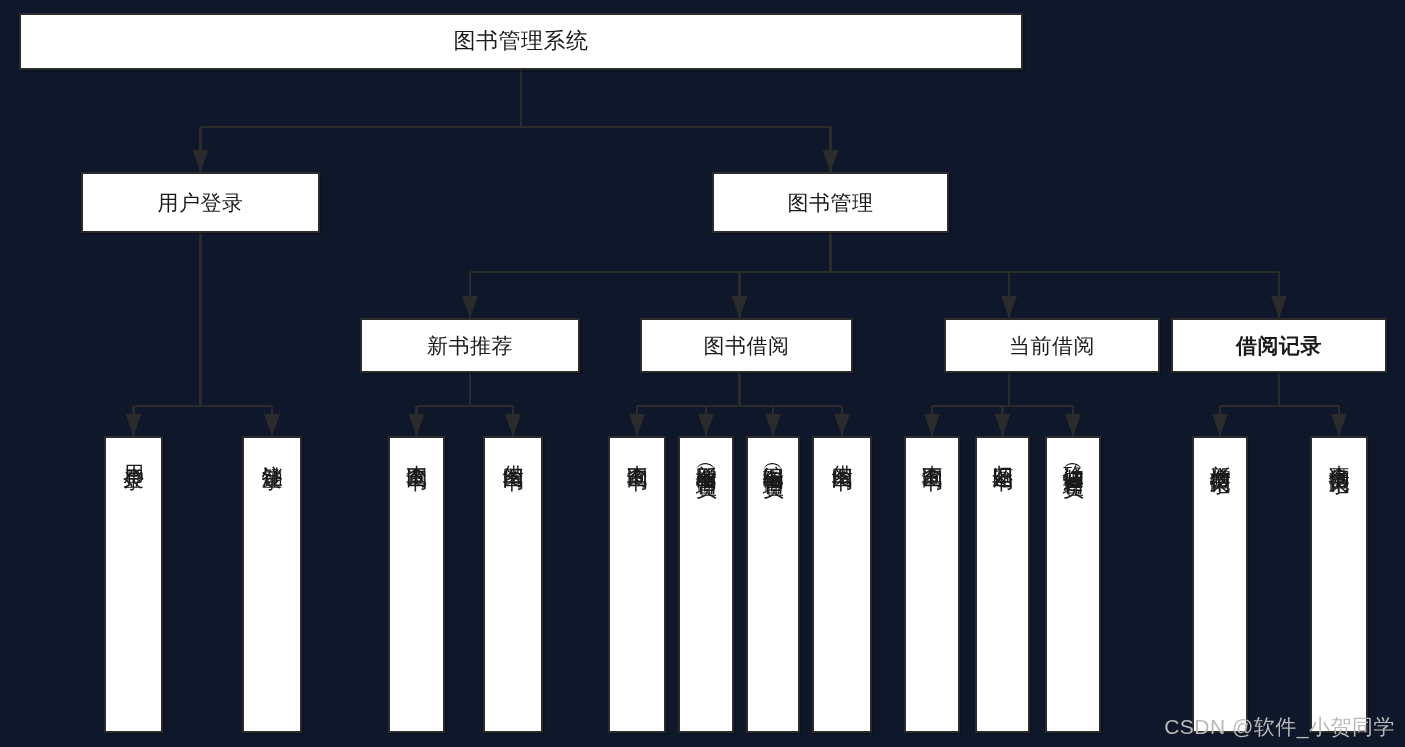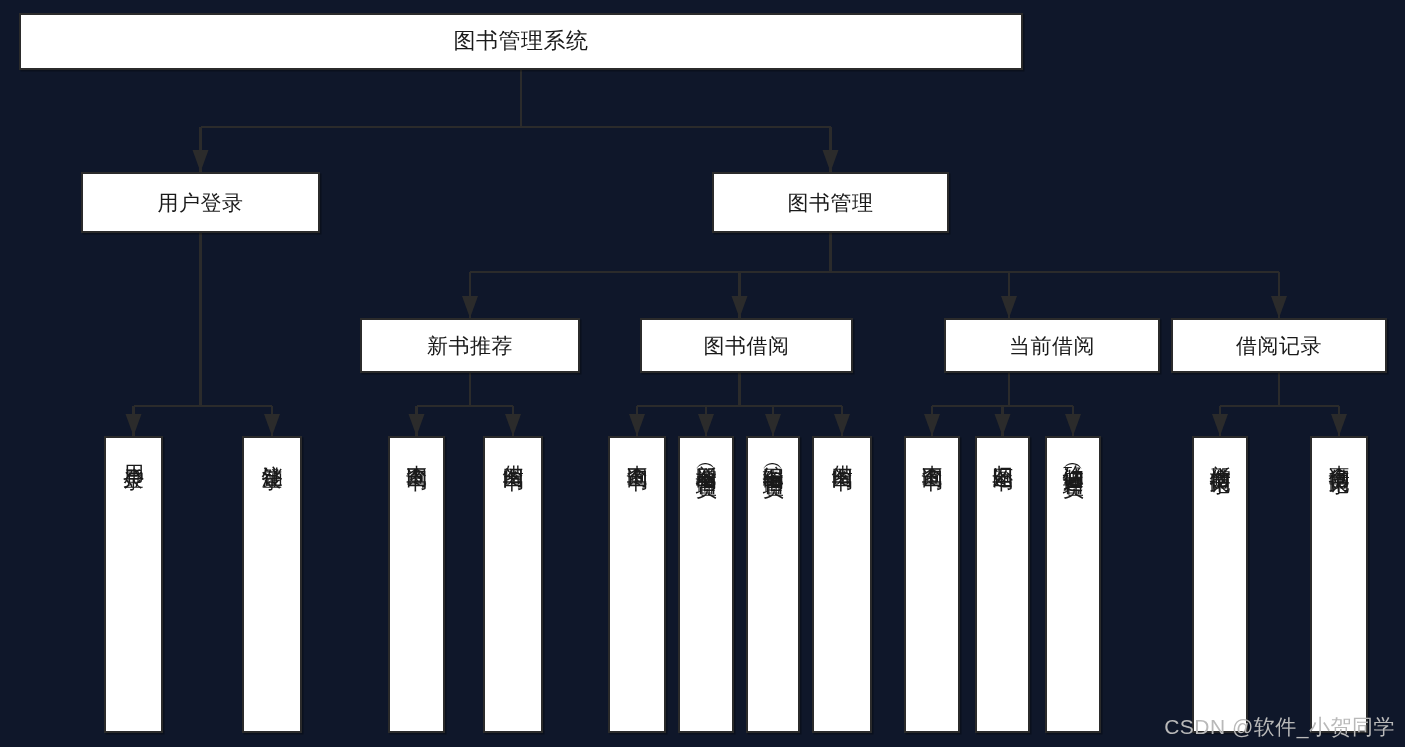--- a/index.html
+++ b/index.html
@@ -139,21 +139,21 @@
       </div>
       <div class="node " style="left: 360px; top: 318px; width: 220px; height: 55px;">
         <span class="label-h">新书推荐</span>
       </div>
       <div class="node " style="left: 633px; top: 318px; width: 213px; height: 55px; margin-left: 7px;">
         <span class="label-h">图书借阅</span>
       </div>
       <div class="node " style="left: 901px; top: 318px; width: 216px; height: 55px; margin-left: 43px;">
         <span class="label-h">当前借阅</span>
       </div>
-      <div class="node " style="left: 1171px; top: 318px; width: 216px; height: 55px;">
+      <div class="node " style="left: 1171px; top: 318px; width: 216px; height: 55px; font-weight: bold;">
         <span class="label-h">借阅记录</span>
       </div>
       <div class="node leaf" style="left: 104px; top: 436px; width: 59px; height: 297px;">
         <span class="label-v">用户登录</span>
       </div>
       <div class="node leaf" style="left: 242px; top: 436px; width: 60px; height: 297px;">
         <span class="label-v">注销登录</span>
       </div>
       <div class="node leaf" style="left: 388px; top: 436px; width: 57px; height: 297px;">
         <span class="label-v">查询图书</span>

